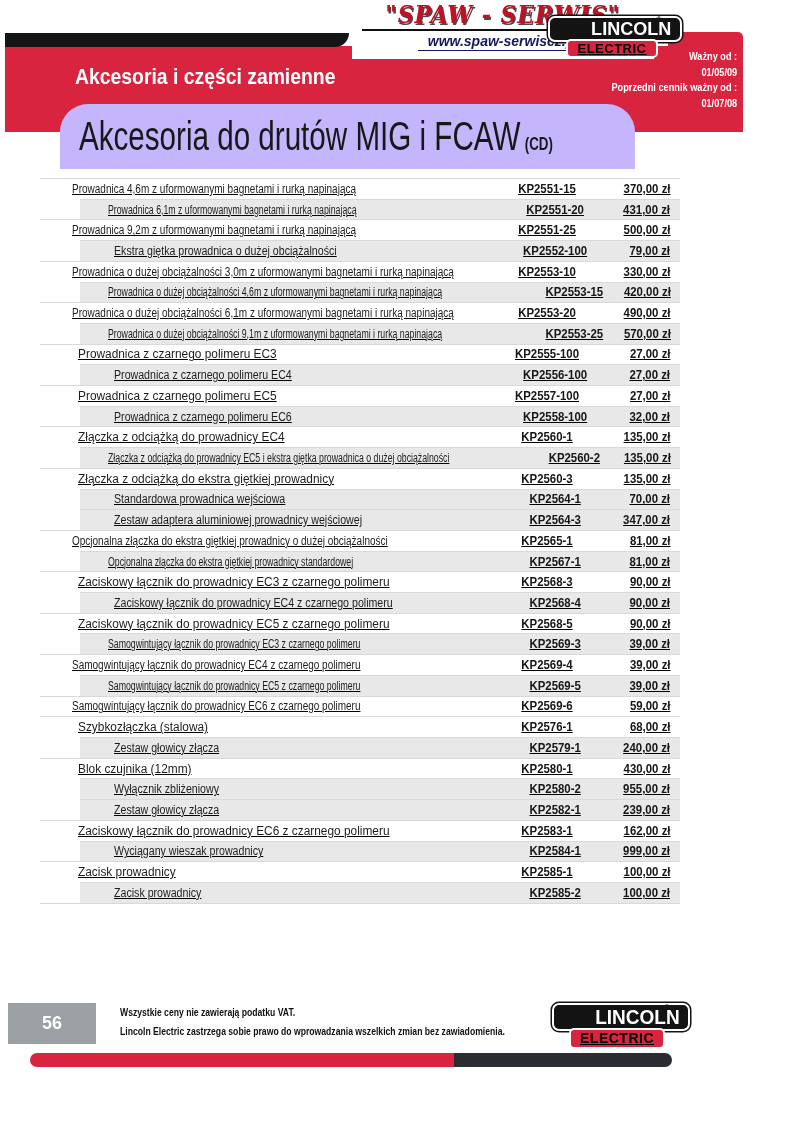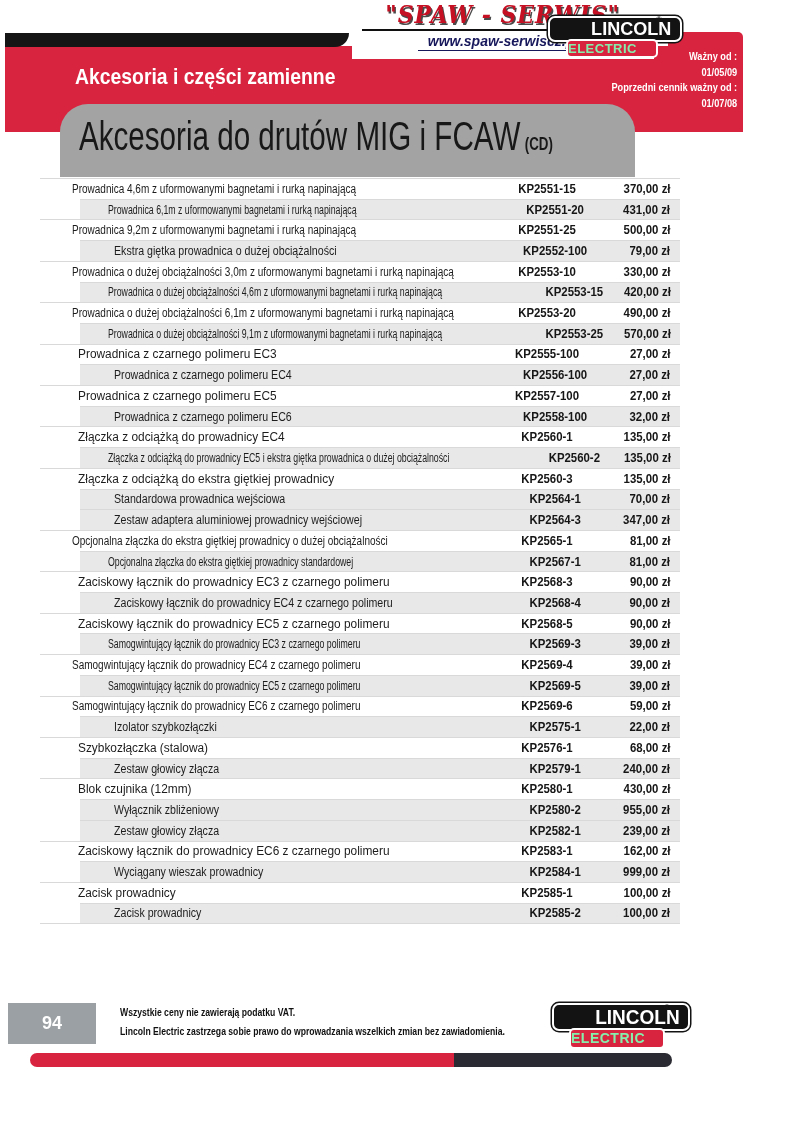--- a/index.html
+++ b/index.html
@@ -11,21 +11,21 @@
         font-family:"Liberation Sans",sans-serif;}
 
   
   .black-top-bar{position:absolute;left:5px;top:33px;width:344px;height:14px;
         background:#151515;border-radius:0 0 18px 0;}
   .red-banner{position:absolute;left:5px;top:46px;width:738px;height:86px;background:var(--red);}
   .red-banner-ext{position:absolute;left:668px;top:32px;width:75px;height:20px;
         background:var(--red);border-radius:0 5px 0 0;}
   .banner-title{position:absolute;left:75px;top:64px;color:#fff;font-weight:bold;
         font-size:22px;white-space:nowrap;transform:scaleX(.88);transform-origin:left top;}
-  .title-plate{position:absolute;left:60px;top:104px;width:575px;height:73px;background:#a3a3a3;
+  .title-plate{position:absolute;left:60px;top:104px;width:575px;height:65px;background:#c4b5fd;
         border-radius:28px 28px 0 0;}
   .section-title-wrap{position:absolute;left:19px;top:10px;white-space:nowrap;
         transform:scaleX(.74);transform-origin:left top;}
   .section-title{font-size:40px;color:#181818;letter-spacing:0;}
   .section-suffix{font-size:18px;font-weight:bold;color:#181818;margin-left:6px;}
 
   
   .spaw-box{position:absolute;left:352px;top:2px;width:302px;height:57px;background:#fff;
         display:flex;flex-direction:column;align-items:center;justify-content:flex-start;}
   .spaw-title{font-family:"DejaVu Serif",serif;font-style:italic;font-weight:bold;
@@ -33,39 +33,39 @@
         text-shadow:1.5px 1.5px 0 #4a4a4a;white-space:nowrap;transform:scaleX(.92);}
   .spaw-divider{width:282px;border-top:2.5px solid #101010;margin-top:1px;}
   .spaw-url{font-style:italic;font-weight:bold;font-size:14px;line-height:17px;color:var(--navy);
         border-bottom:1.5px solid var(--navy);padding:2px 10px 0;cursor:pointer;}
 
   
   .lincoln{position:absolute;}
   .lc-black{position:absolute;background:#131313;color:#fff;font-weight:bold;text-align:center;
         border:2px solid #fff;border-radius:7px;box-shadow:0 0 0 1.5px #131313;padding-left:32px;}
   .lc-black span{display:inline-block;transform:scaleX(.95);}
-  .lc-red{position:absolute;background:var(--red);color:#86efac;font-weight:bold;
-        border:2px solid #fff;border-radius:5px;letter-spacing:.5px;}
+  .lc-red{position:absolute;background:var(--red);color:#000000;font-weight:bold;text-align:center;
+        border:2px solid #fff;border-radius:5px;letter-spacing:.5px;text-decoration:underline;}
   .lc-reg{position:absolute;color:#1a1a1a;font-size:8px;font-weight:bold;}
   .lincoln-top{left:548px;top:12px;width:125px;height:50px;}
   .lincoln-top .lc-black{left:0;top:4px;width:98px;height:22px;font-size:19px;line-height:22px;}
   .lincoln-top .lc-red{left:18px;top:27px;width:88px;height:15px;font-size:13px;line-height:15px;}
   .lincoln-top .lc-reg{left:108px;top:3px;}
   .lincoln-bottom{left:552px;top:1001px;width:125px;height:50px;}
   .lincoln-bottom .lc-black{left:0;top:2px;width:102px;height:24px;font-size:20px;line-height:24px;}
   .lincoln-bottom .lc-red{left:17px;top:27px;width:92px;height:17px;font-size:14px;line-height:17px;}
   .lincoln-bottom .lc-reg{left:112px;top:2px;}
 
   
   .validity{position:absolute;right:63px;top:49px;text-align:right;color:#fff;font-weight:bold;
         font-size:11.5px;line-height:15.5px;white-space:nowrap;
         transform:scaleX(.8);transform-origin:right top;}
 
   
-  .table{position:absolute;left:40px;top:178px;width:640px;border-bottom:1px solid var(--separator);}
+  .table{position:absolute;left:40px;top:178px;width:640px;border-bottom:1px solid var(--separator);text-decoration:underline;}
   .row{display:flex;align-items:center;height:20.71px;box-sizing:border-box;
         border-top:1px solid var(--separator);background:#fff;}
   .row.alt{background:var(--grayrow);margin-left:40px;}
   .desc{width:450px;padding-left:40px;box-sizing:border-box;font-size:12.5px;color:#1c1c1c;
         white-space:nowrap;transform:scaleX(.95);transform-origin:left center;}
   .row.alt .desc{transform:scaleX(.85);}
   .row .desc.long{transform:scaleX(.8);}
   .row.alt .desc.long{transform:scaleX(.7);}
   .code{width:114px;text-align:center;font-weight:bold;font-size:12px;color:#161616;
         transform:scaleX(.95);}
@@ -240,25 +240,20 @@
       <div class="row alt">
       <span class="desc long">Samogwintujący łącznik do prowadnicy EC5 z czarnego polimeru</span>
       <span class="code">KP2569-5</span>
       <span class="price">39,00 zł</span>
     </div>
       <div class="row">
       <span class="desc long">Samogwintujący łącznik do prowadnicy EC6 z czarnego polimeru</span>
       <span class="code">KP2569-6</span>
       <span class="price">59,00 zł</span>
     </div>
-      <div class="row alt">
-      <span class="desc">Izolator szybkozłączki</span>
-      <span class="code">KP2575-1</span>
-      <span class="price">22,00 zł</span>
-    </div>
       <div class="row">
       <span class="desc">Szybkozłączka (stalowa)</span>
       <span class="code">KP2576-1</span>
       <span class="price">68,00 zł</span>
     </div>
       <div class="row alt">
       <span class="desc">Zestaw głowicy złącza</span>
       <span class="code">KP2579-1</span>
       <span class="price">240,00 zł</span>
     </div>
@@ -293,21 +288,21 @@
       <span class="price">100,00 zł</span>
     </div>
       <div class="row alt">
       <span class="desc">Zacisk prowadnicy</span>
       <span class="code">KP2585-2</span>
       <span class="price">100,00 zł</span>
     </div>
     </div>
 
   <div class="page-badge">
-    <span>94</span>
+    <span>56</span>
   </div>
   <div class="footer-notes">
     <div>Wszystkie ceny nie zawierają podatku VAT.</div>
     <div>Lincoln Electric zastrzega sobie prawo do wprowadzania wszelkich zmian bez zawiadomienia.</div>
   </div>
 
   <div class="lincoln lincoln-bottom">
     <div class="lc-black"><span>LINCOLN</span></div>
     <span class="lc-reg">®</span>
     <div class="lc-red"><span>ELECTRIC</span></div>

